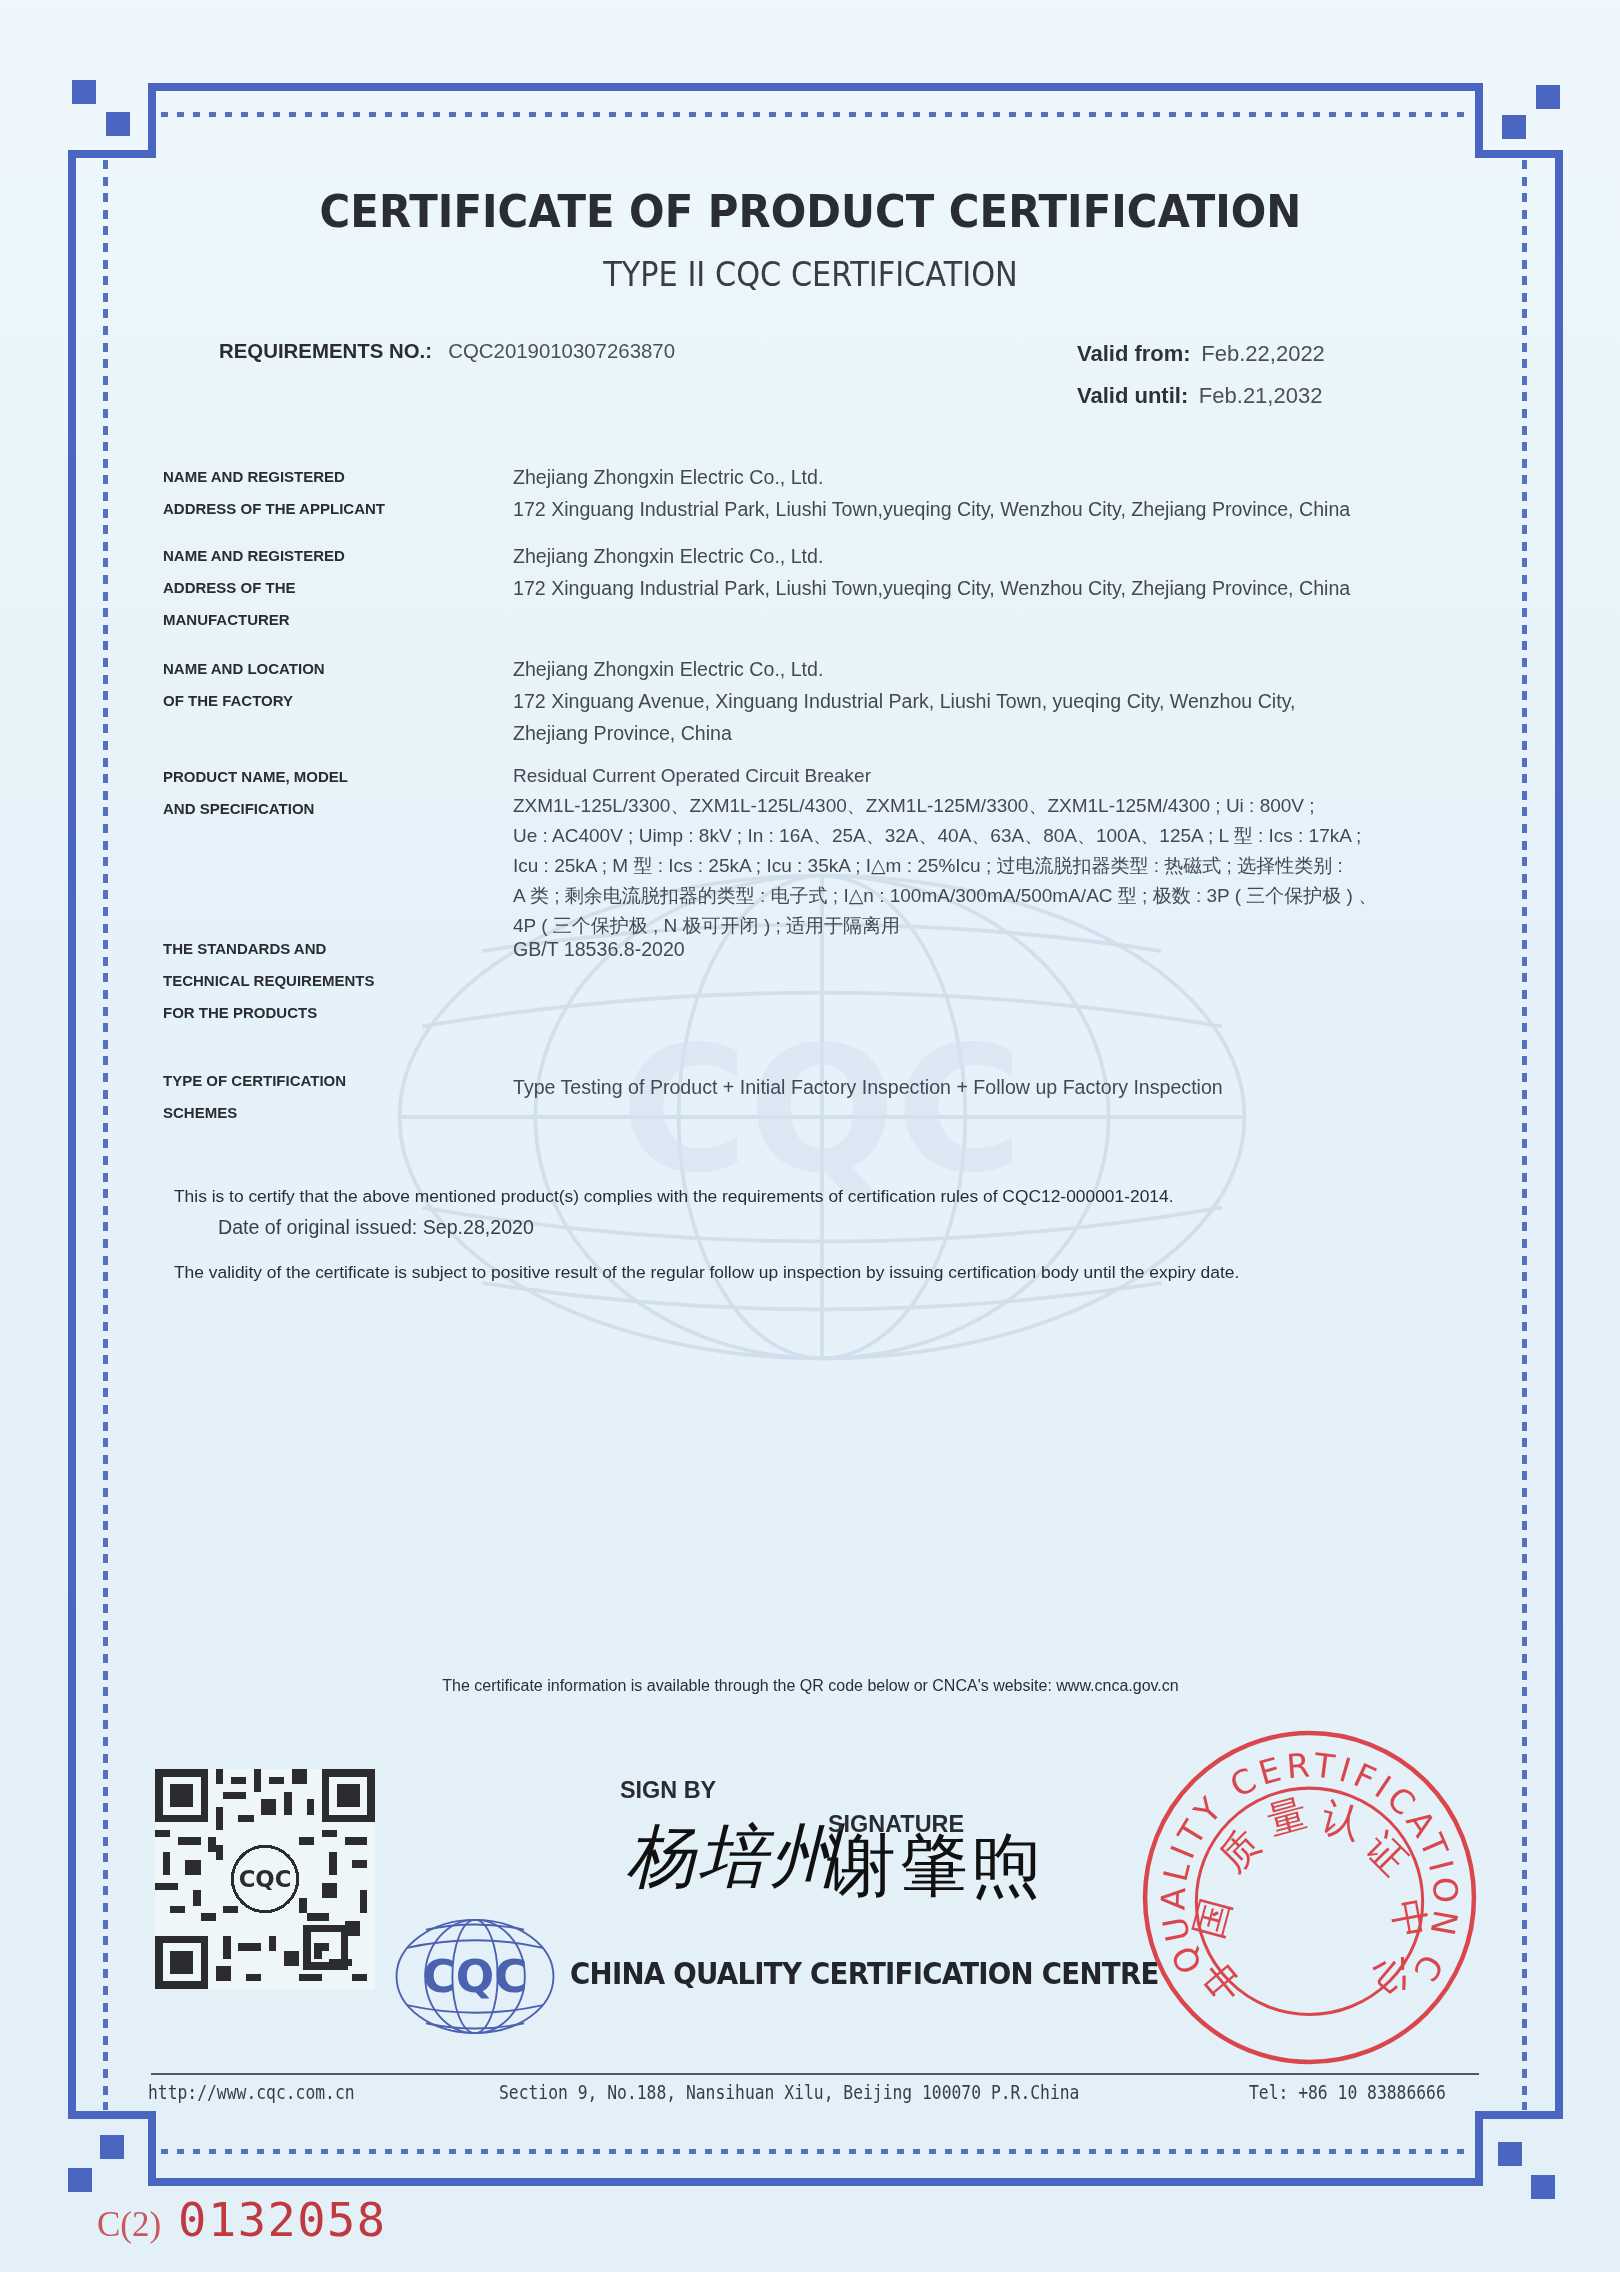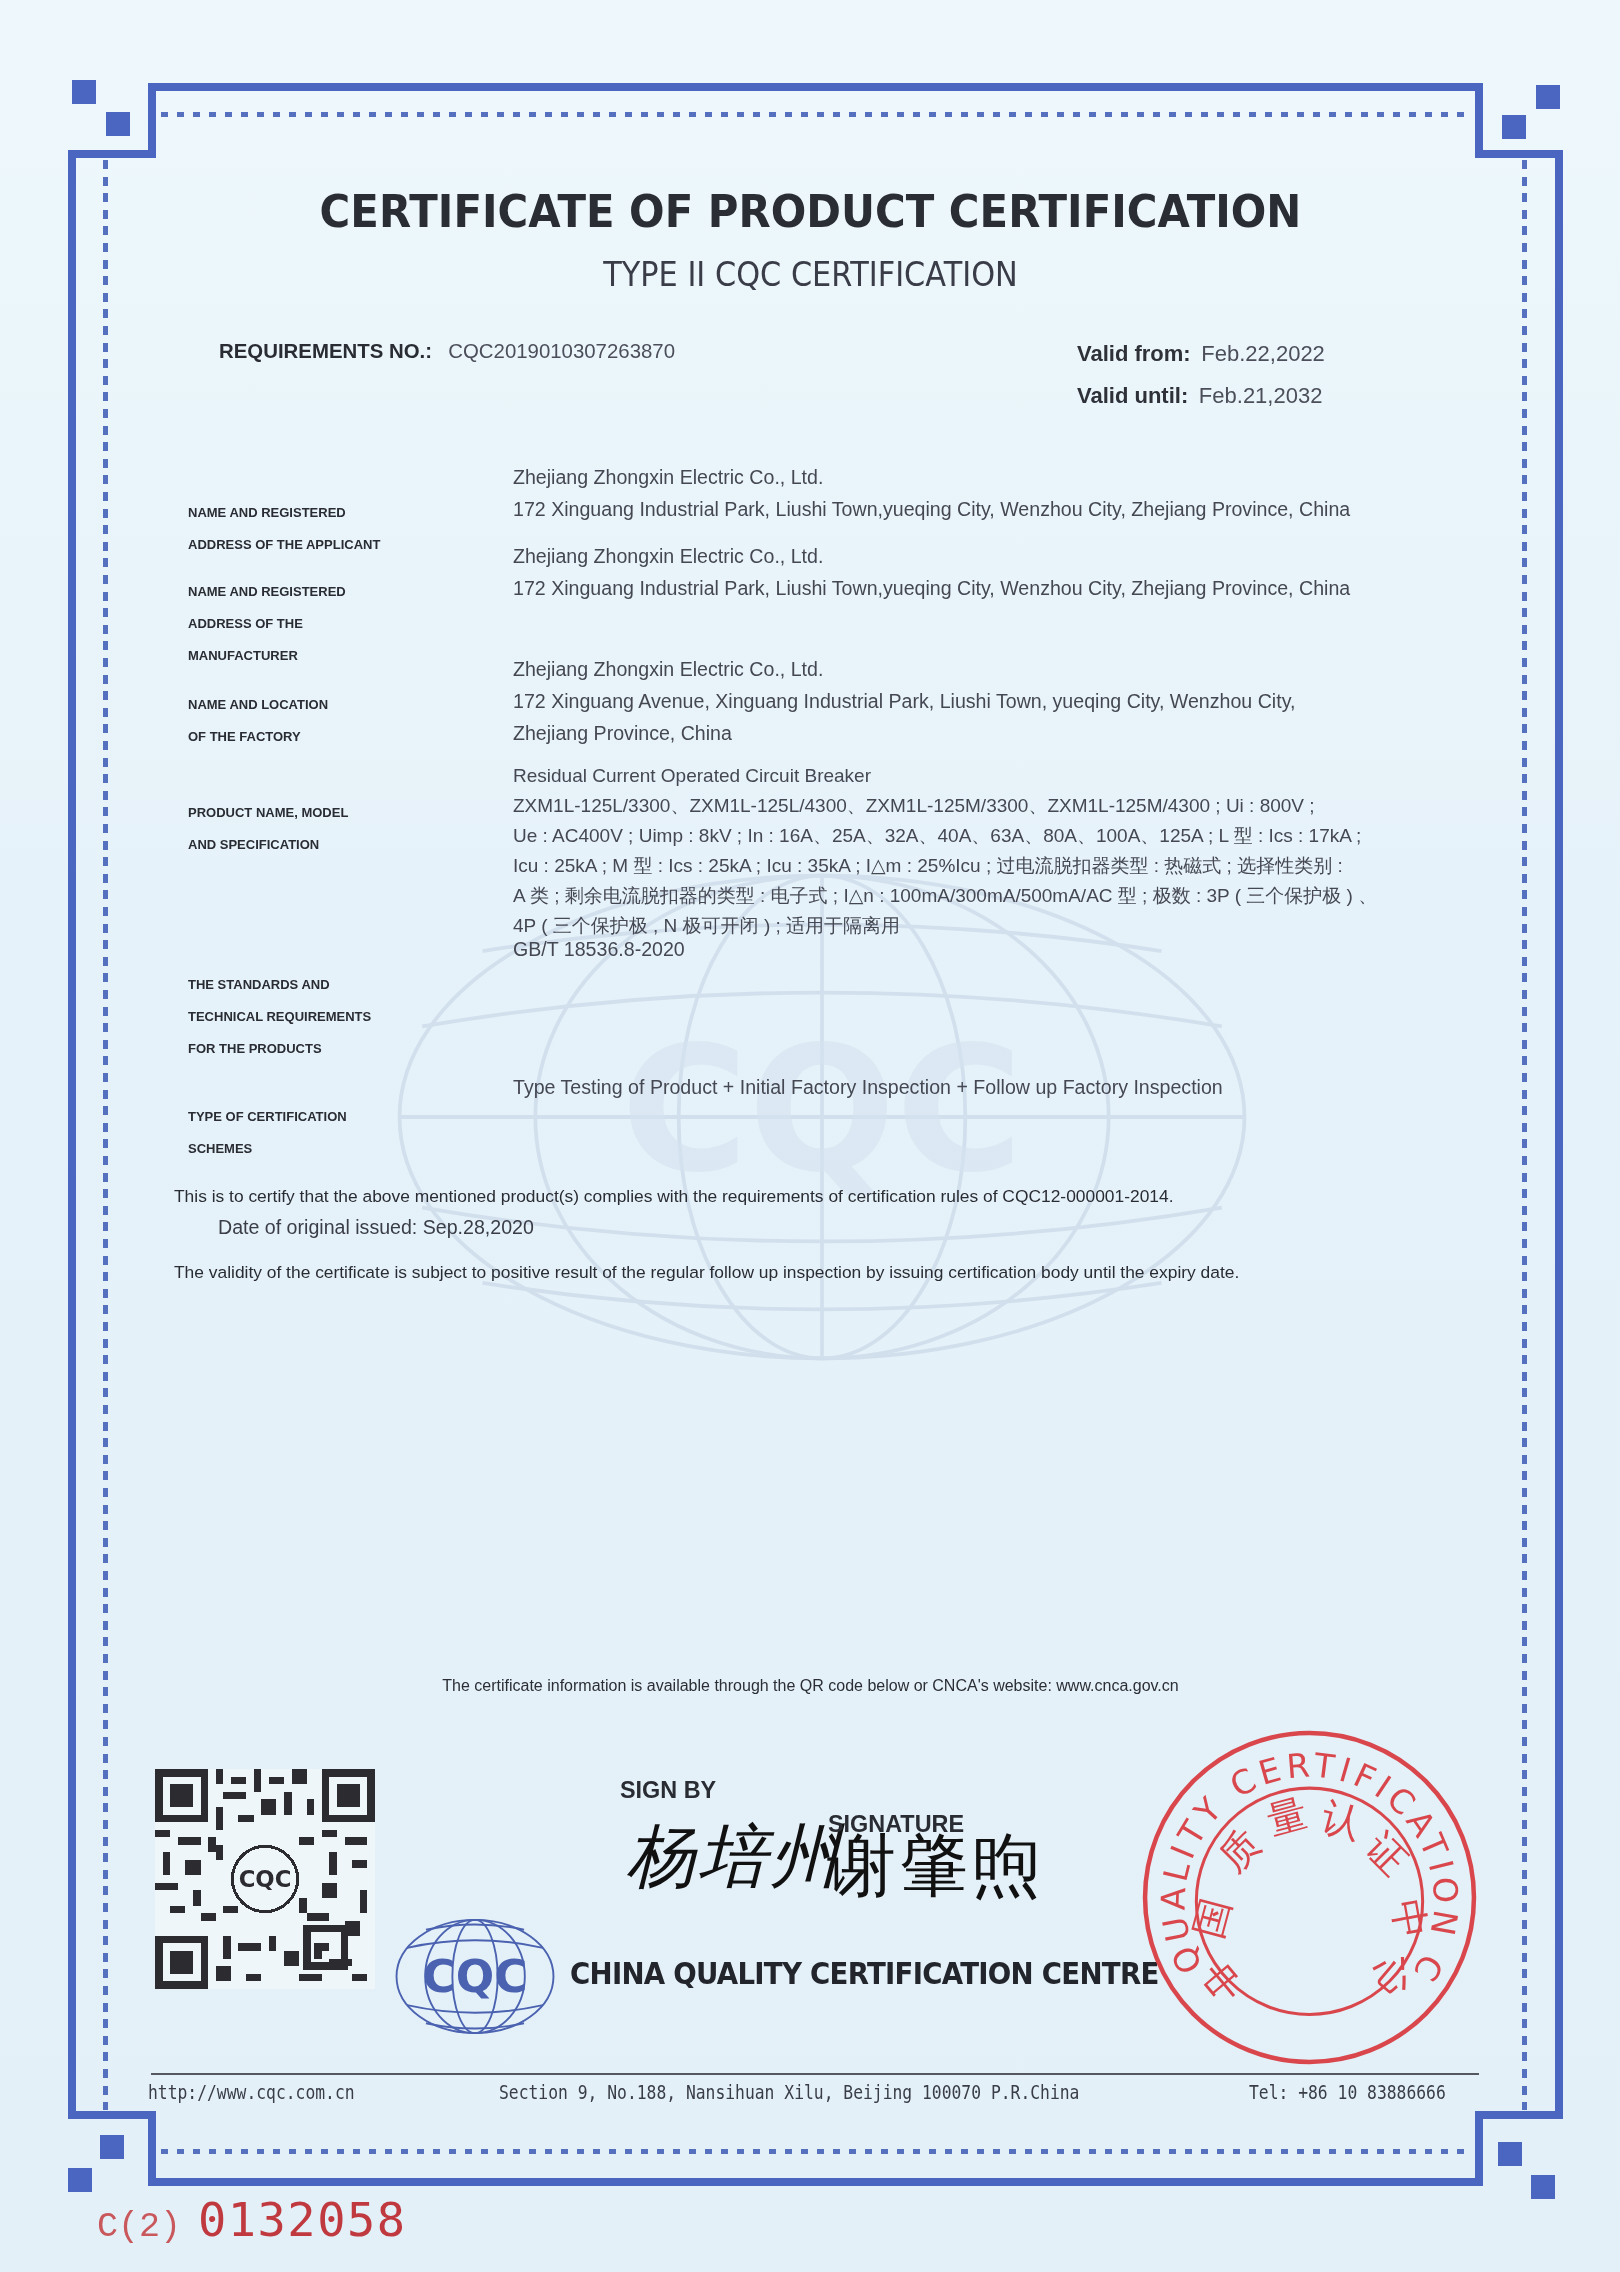--- a/index.html
+++ b/index.html
@@ -42,23 +42,23 @@
   }
   .certno { position: absolute; left: 219px; top: 340px; font-size: 20.4px; }
   .certno .lbl { font-weight: bold; color: #2a2c33; }
   .certno .val { color: #4c4f5a; margin-left: 10.6px; }
   .valid { position: absolute; left: 1077px; font-size: 22px; }
   .valid .lbl { font-weight: bold; color: #2f3139; }
   .valid .val { color: #4c4f5a; margin-left: 4.5px; }
 
   
   .field-label {
-    position: absolute; left: 188px; width: 317px;
-    font-weight: bold; font-size: 13px; line-height: 32px; color: #2a2c33;
-    white-space: pre-line; text-transform: uppercase; margin-top: 36px;
+    position: absolute; left: 163px; width: 317px;
+    font-weight: bold; font-size: 15px; line-height: 32px; color: #2a2c33;
+    white-space: pre-line; text-transform: uppercase;
   }
   .field-value {
     position: absolute; left: 513px; width: 943px;
     font-size: 19.6px; line-height: 32px; color: #454852;
     white-space: pre-line;
   }
   .spec-value { line-height: 30px; font-size: 19px; }
 
   .statement { position: absolute; left: 174px; font-size: 17.4px; color: #2a2c33; }
   .issued { position: absolute; left: 174px; font-size: 19.6px; color: #3a3d46; }
@@ -81,21 +81,21 @@
     letter-spacing: -0.8px; transform: scaleX(0.92); transform-origin: left center;
   }
   .seal { position: absolute; left: 1136px; top: 1724px; width: 347px; height: 347px; }
 
   .footer-rule { position: absolute; left: 151px; top: 2073px; width: 1328px; height: 2.3px; background: #55595f; }
   .footer-text {
     position: absolute; top: 2081px; font-family: "DejaVu Sans Mono", monospace;
     font-size: 19px; color: #3a3d46; transform: scaleX(0.86); transform-origin: left center;
   }
   .serial { position: absolute; left: 97px; top: 2192px; color: #c0393f; }
-  .serial .prefix { font-family: Liberation Mono, monospace; font-size: 35px; color: #c9585c; }
+  .serial .prefix { font-family: Liberation Serif, serif; font-size: 35px; color: #c9585c; }
   .serial .num { font-family: "DejaVu Sans Mono", monospace; font-size: 47px; margin-left: 13.6px; letter-spacing: 1.5px; }
 </style>
 </head>
 <body>
 
 <div class="page">
 
   <div>
 
     <div class="frame-line" style="left:148px; top:83px; width:1335px; height:8.3px;"></div>

